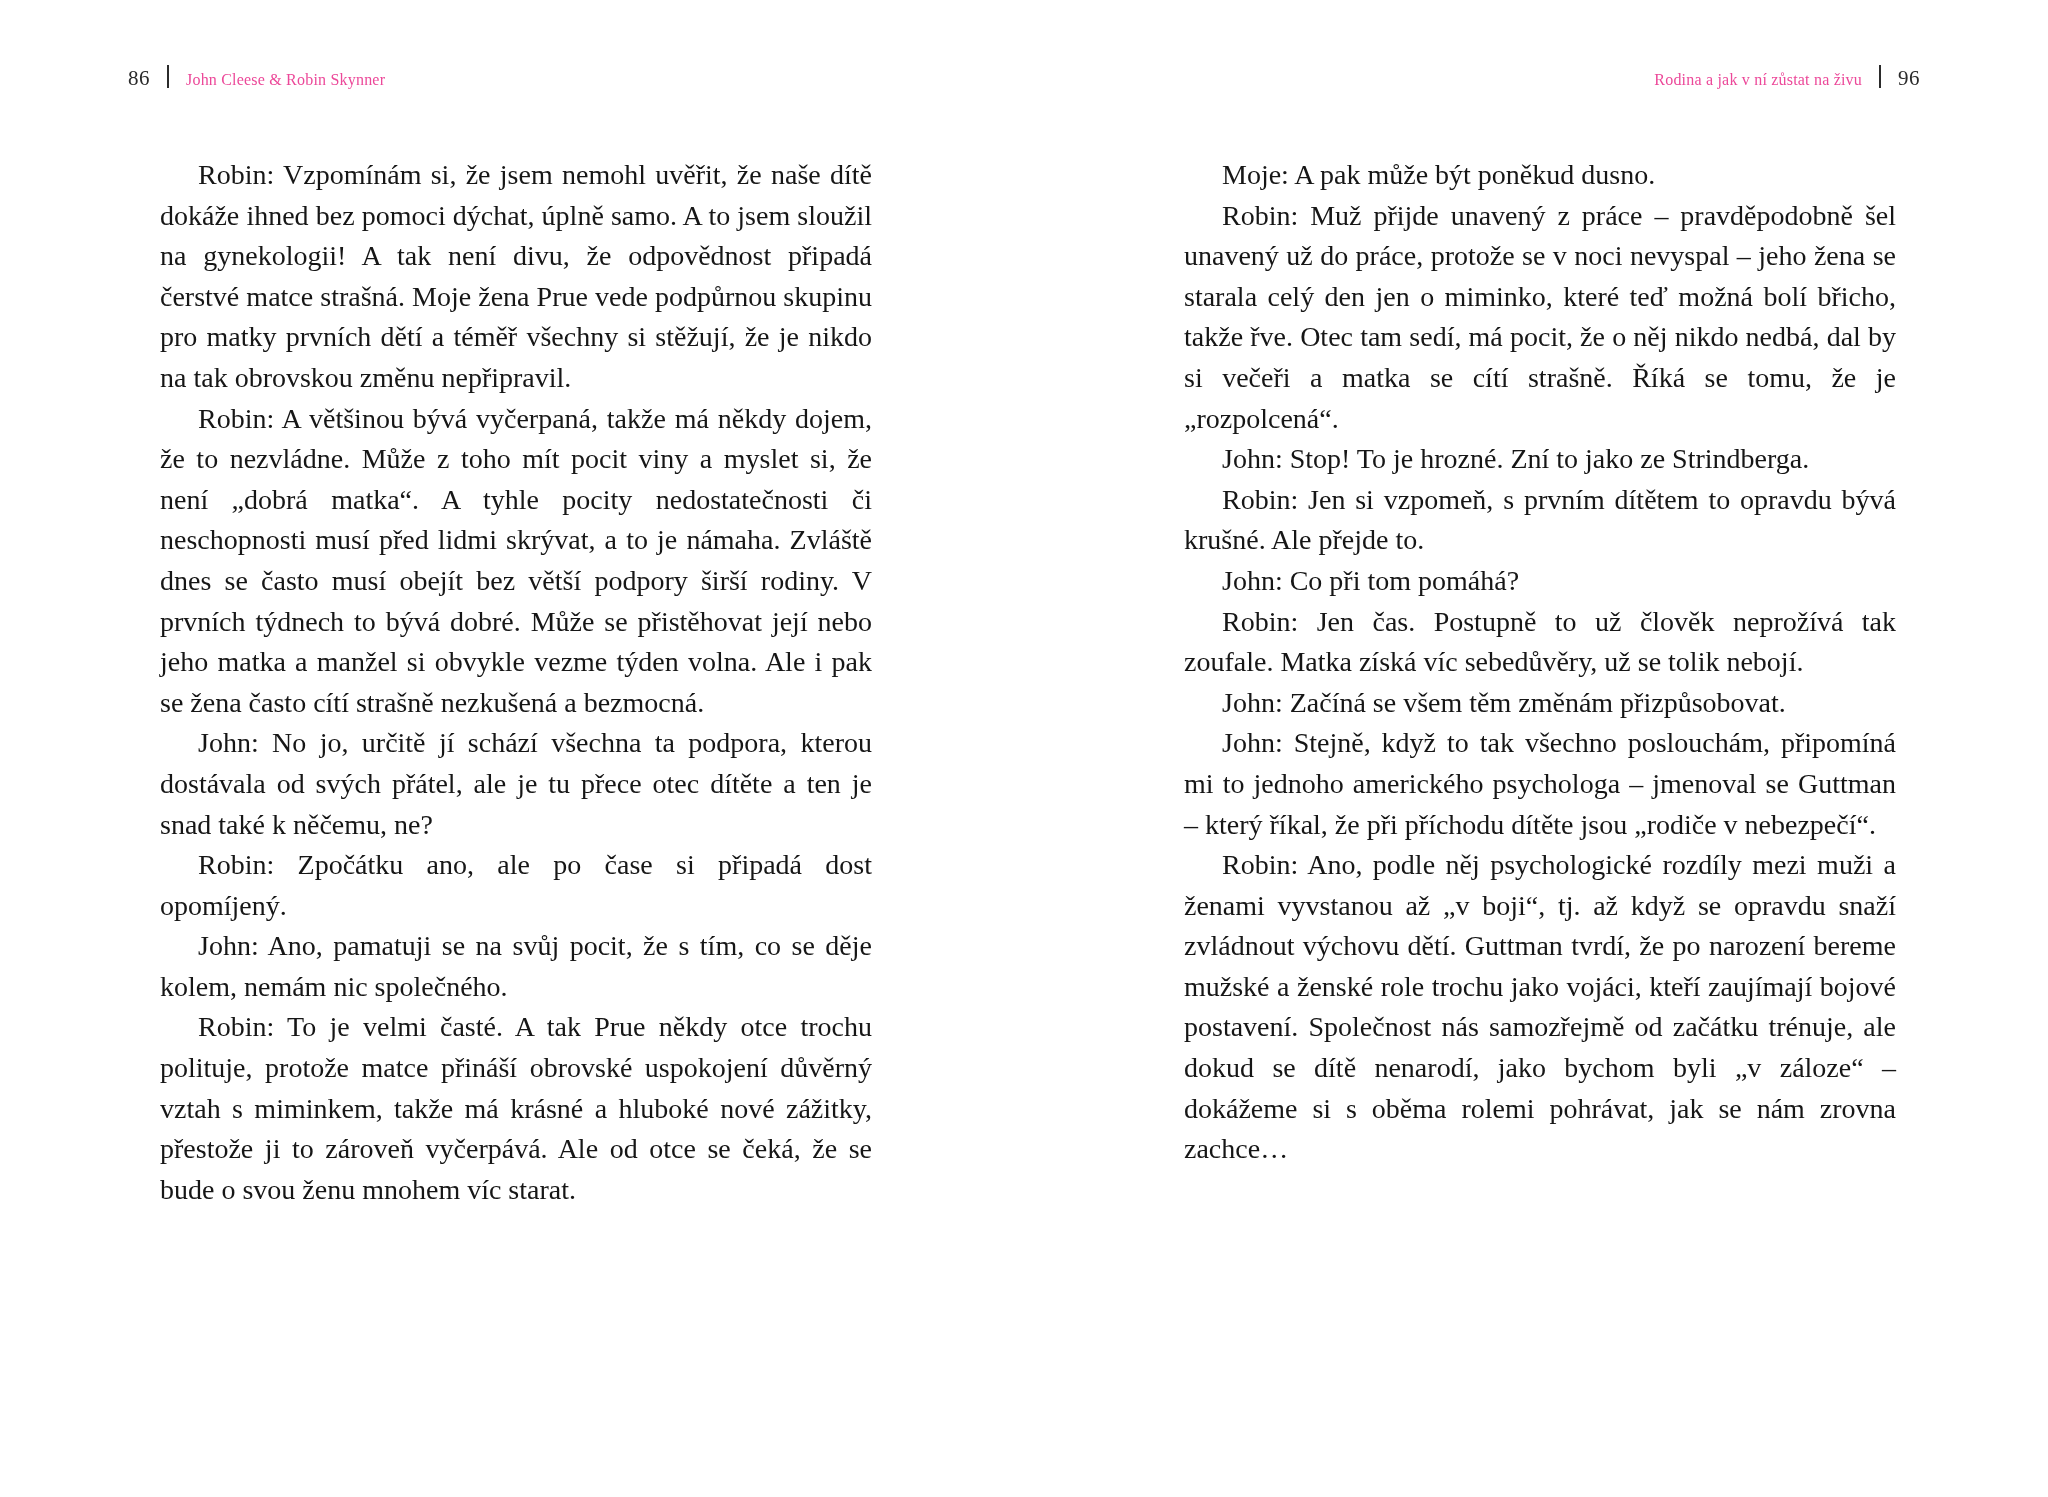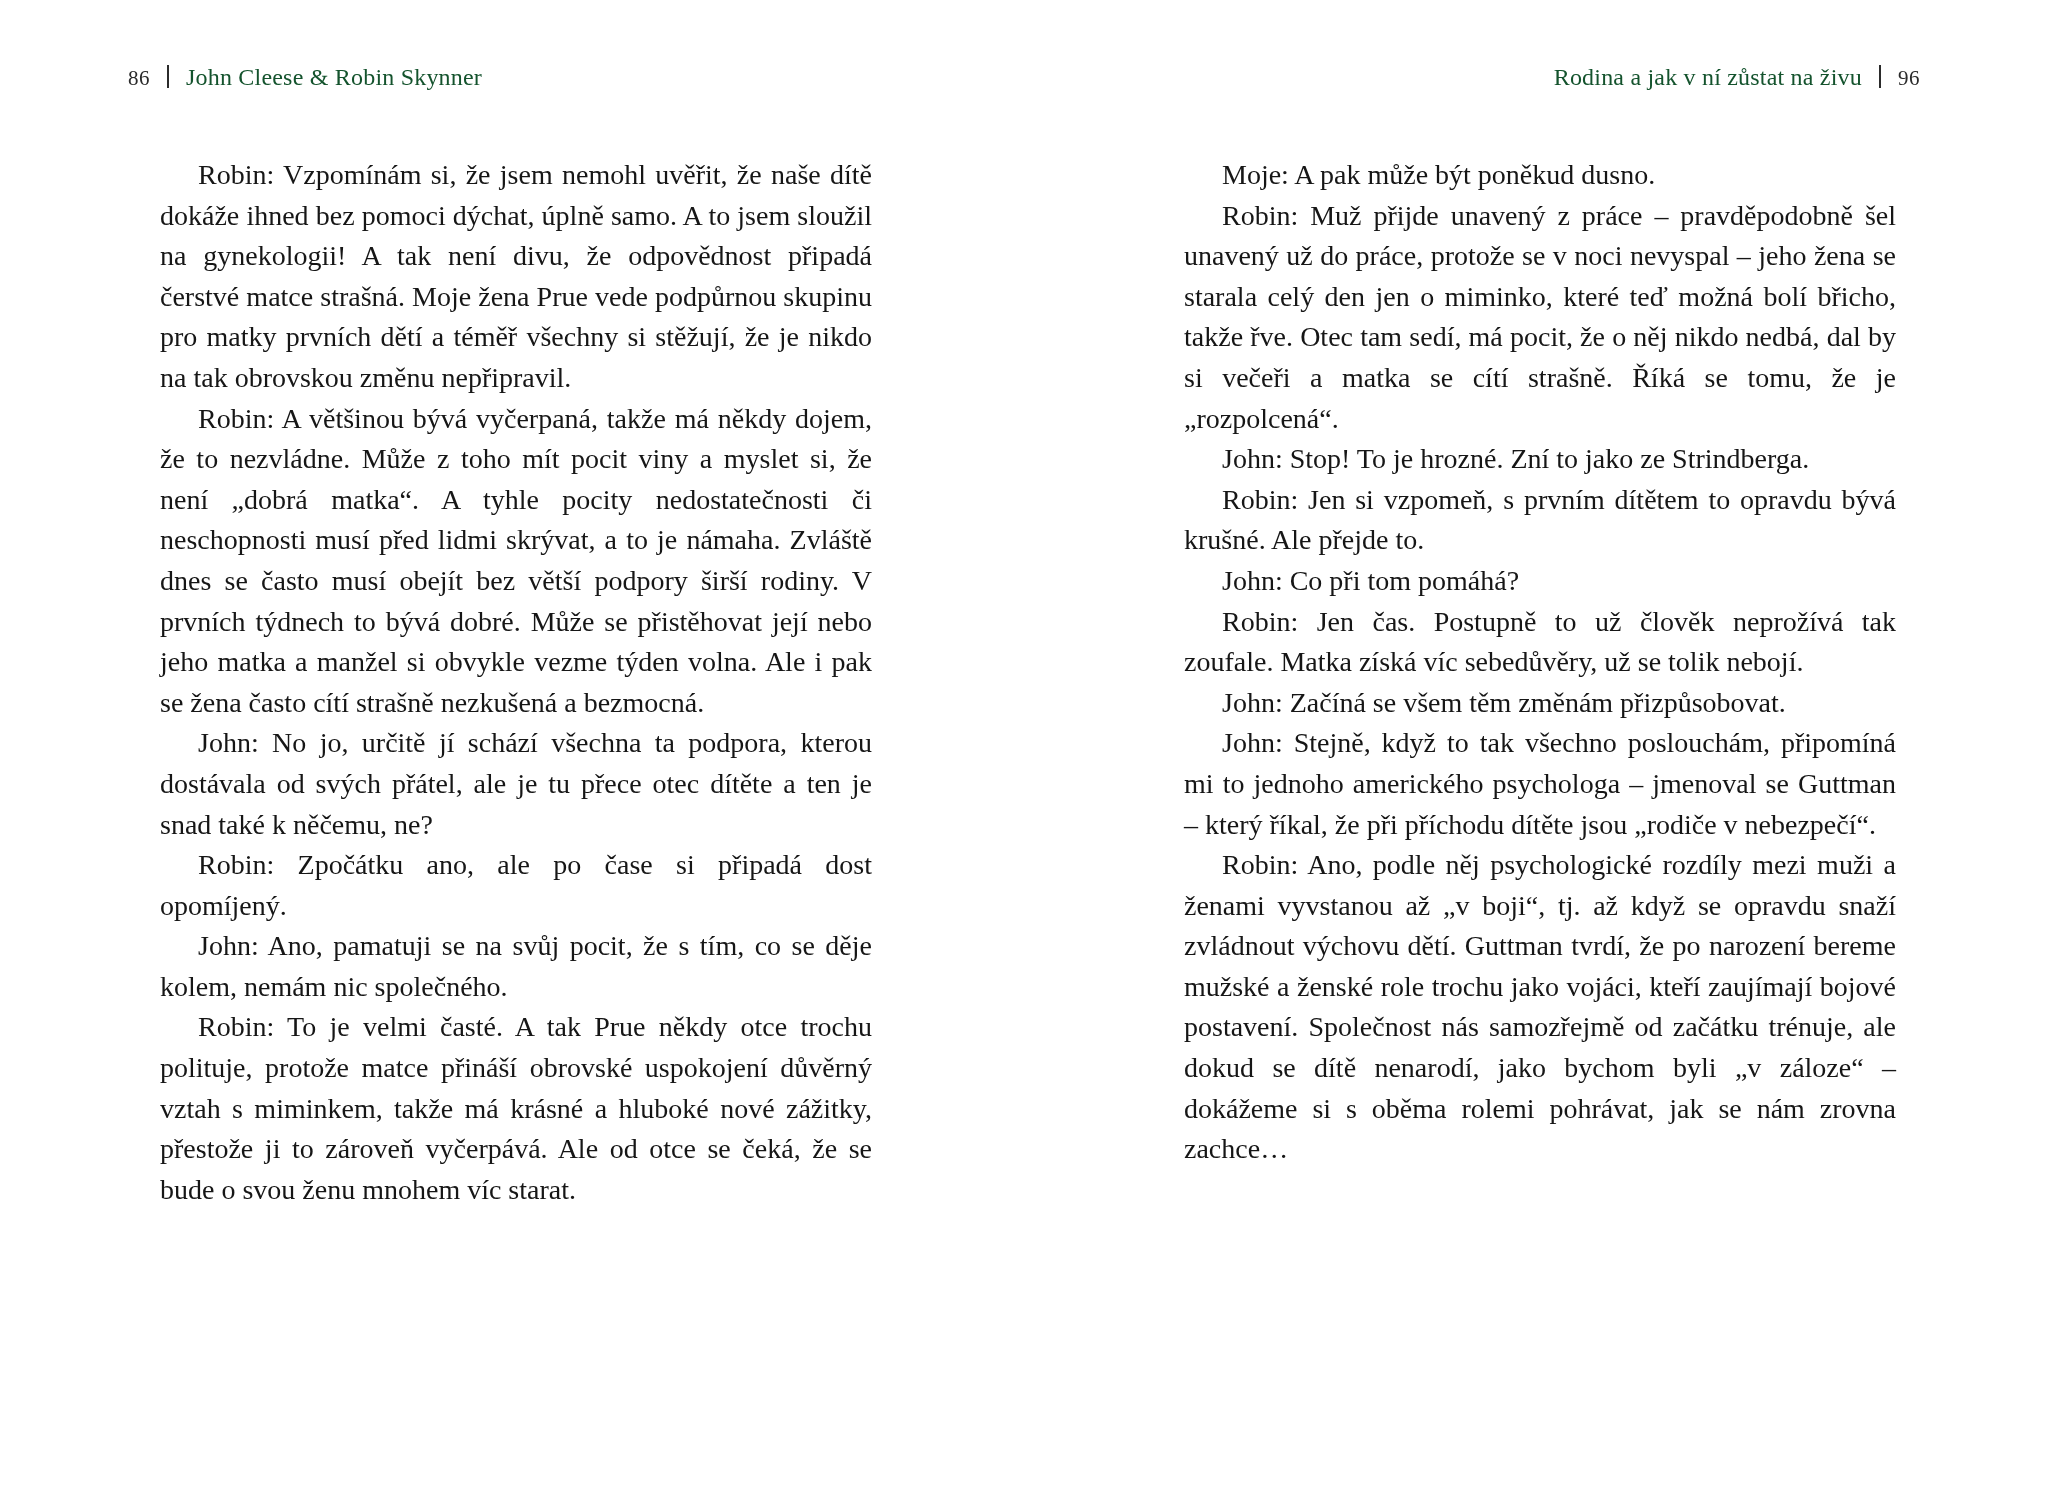--- a/index.html
+++ b/index.html
@@ -54,22 +54,22 @@
     display: inline-block;
     width: 2px;
     height: 23px;
     background: #2b2b2b;
     margin: 0 17px;
     position: relative;
     top: 3px;
   }
   .rh-title {
     font-family: "Liberation Serif", serif;
-    font-size: 24px;
-    color: #14532d;
+    font-size: 16px;
+    color: #ec4899;
     letter-spacing: 0.2px;
   }
   .columns {
     position: absolute;
     top: 155px;
     left: 0;
     right: 0;
     bottom: 0;
   }
   .col {

